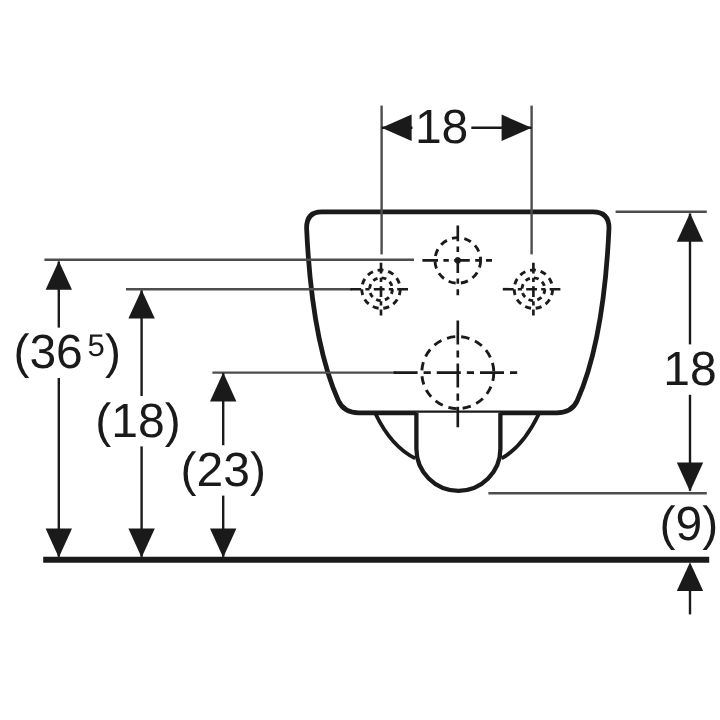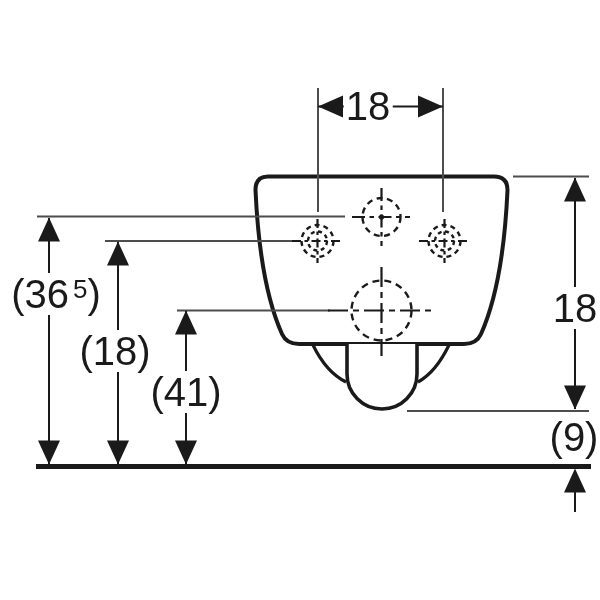--- a/index.html
+++ b/index.html
@@ -130,19 +130,19 @@
   </svg>
 
   <div class="dim-label" style="left:368px; top:106px">18</div>
 
   <div class="dim-label" style="left:56px; top:294px">
     <span>(36</span><span class="sup">5</span><span>)</span>
   </div>
 
   <div class="dim-label" style="left:115px; top:351px">(18)</div>
 
-  <div class="dim-label" style="left:186px; top:392px">(41)</div>
+  <div class="dim-label" style="left:186px; top:392px">(23)</div>
 
   <div class="dim-label" style="left:575px; top:308px">18</div>
 
   <div class="dim-label" style="left:574px; top:437px">(9)</div>
 
 </div>
 
 </body></html>

